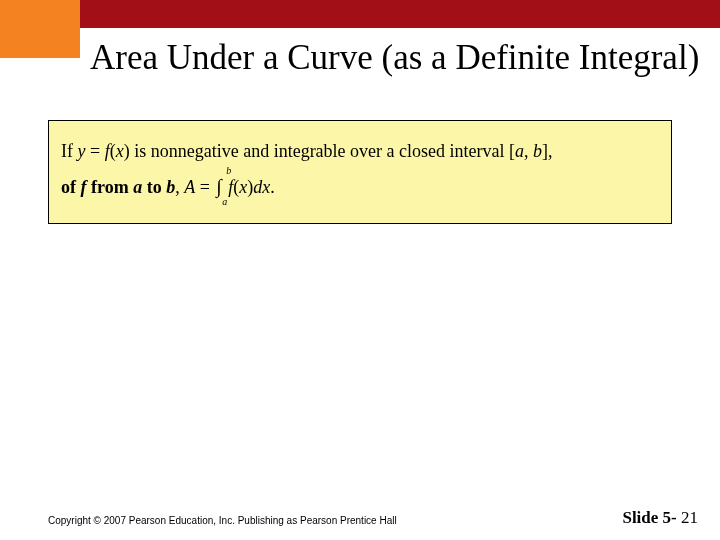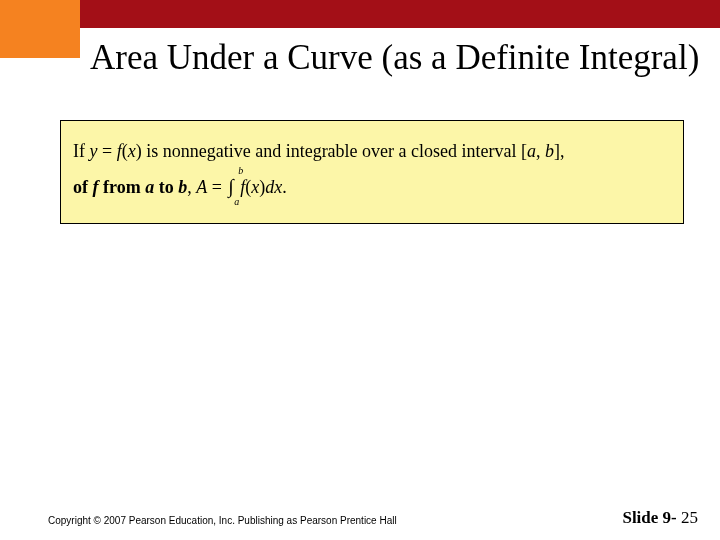--- a/index.html
+++ b/index.html
@@ -28,21 +28,21 @@
   .title {
     position: absolute;
     top: 38px;
     left: 90px;
     font-size: 35px;
     color: #000;
   }
   .yellow-box {
     position: absolute;
     top: 120px;
-    left: 60px;
+    left: 48px;
     width: 624px;
     background: #fcf6a8;
     border: 1px solid #000;
     padding: 14px 12px 18px 12px;
     font-size: 18px;
     line-height: 1.85;
     color: #000;
   }
   .yellow-box .line { white-space: nowrap; }
   .math-i { font-style: italic; }
@@ -94,14 +94,14 @@
     <span>If </span><span class="math-i">y</span><span> = </span><span class="math-i">f</span><span>(</span><span class="math-i">x</span><span>)</span><span> is nonnegative and integrable over a closed interval </span><span>[</span><span class="math-i">a</span><span>, </span><span class="math-i">b</span><span>]</span><span>,</span>
   </div>
   <div class="line">
     <strong>of </strong><strong><span class="math-i">f</span></strong><strong> from </strong><strong><span class="math-i">a</span></strong><strong> to </strong><strong><span class="math-i">b</span></strong><span>, </span><span class="math-i">A</span><span> = </span><span class="integral"><span class="sym">∫</span><span class="low">a</span><span class="up">b</span></span>&nbsp;<span class="math-i">f</span><span>(</span><span class="math-i">x</span><span>)</span><span class="math-i">dx</span><span>.</span>
   </div>
 </div>
 
 <div class="footer">Copyright © 2007 Pearson Education, Inc. Publishing as Pearson Prentice Hall</div>
 
 <div class="slide-num">
-  <strong>Slide 9- </strong><span>25</span>
+  <strong>Slide 5- </strong><span>21</span>
 </div>
 
 </body></html>

